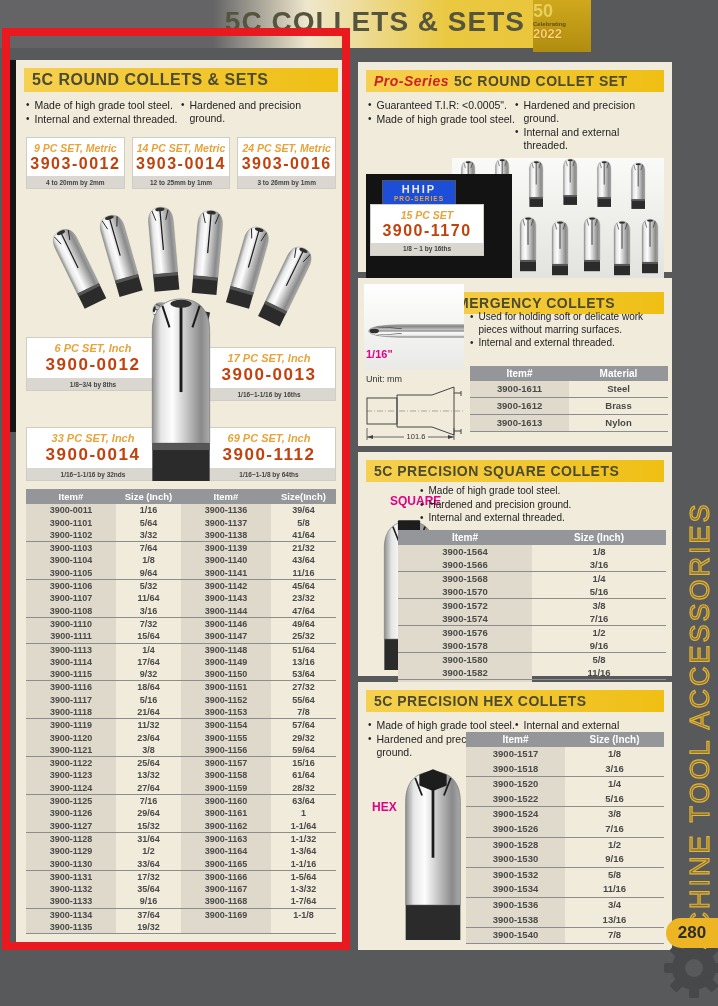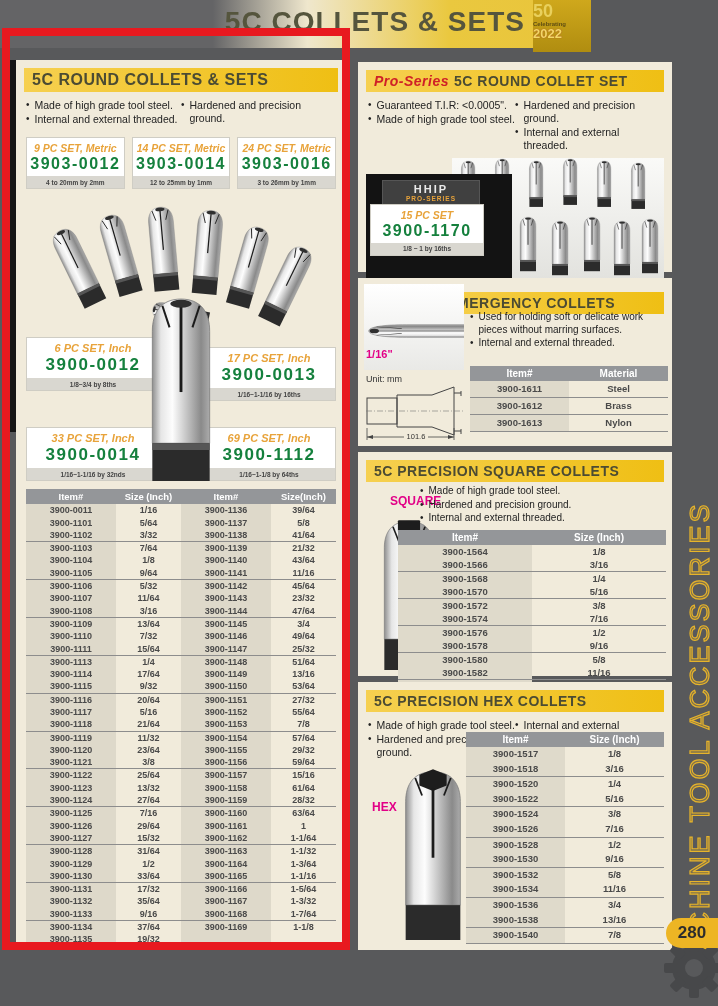--- a/index.html
+++ b/index.html
@@ -44,21 +44,21 @@
 
   .bullets{display:flex;padding:2px 10px;}
   .bullets>div{flex:1;}
   .bullet-line{display:flex;gap:5px;font-size:10.5px;color:#232323;margin:1px 0;line-height:1.25;}
   .bullet-line .bm{font-size:10px;}
 
   
   .set-row{display:flex;gap:7px;margin:8px 10px 6px;justify-content:flex-end;}
   .set-box{background:#fff;border:1px solid #cfcdc4;text-align:center;padding-top:4px;flex:1;}
   .set-title{font-size:10.5px;font-weight:bold;font-style:italic;color:#e8a33a;}
-  .set-num{font-size:16px;font-weight:bold;color:#15803d;letter-spacing:1.5px;margin-top:1px;}
+  .set-num{font-size:16px;font-weight:bold;color:#c2410c;letter-spacing:1.5px;margin-top:1px;}
   .set-range{background:#d9d7d0;font-size:6.5px;font-weight:bold;color:#444;margin-top:3px;padding:2.5px 0;}
 
   
   #fan{position:relative;height:134px;margin:0 5px;}
   #inchgrid{position:relative;height:152px;margin:2px 10px 4px;}
   .inch-box{position:absolute;width:132px;}
   #ib1{left:0;top:6px;} #ib2{right:0;top:16px;} #ib3{left:0;bottom:2px;} #ib4{right:0;bottom:2px;}
   .inch-box .set-title{font-size:11px;}
   .inch-box .set-num{font-size:17px;}
   #bigcollet{position:absolute;left:50%;transform:translateX(-50%);top:-36px;}
@@ -81,22 +81,22 @@
   .side-table td{font-size:9.5px;padding:0;}
   .side-table td:nth-child(1){background:#dfdacb;}
 
   #emer-table td{line-height:16px;}
   #sq-table td{line-height:13px;}
   #hex-table td{line-height:14.6px;}
 
   
   #pro-photo{position:relative;height:122px;margin:2px 8px 0;}
   #pro-black{position:absolute;left:0;top:16px;width:146px;height:106px;background:#131313;}
-  #hhip-badge{position:absolute;left:16px;top:6px;width:72px;background:#404040;border:1px solid #555;
-    text-align:center;padding:2px 12px;}
+  #hhip-badge{position:absolute;left:16px;top:6px;width:72px;background:#1d4ed8;border:1px solid #555;
+    text-align:center;padding:2px 0;}
   #hhip-badge .h1{font-size:11px;font-weight:bold;color:#e9e9e9;letter-spacing:2px;}
   #hhip-badge .h2{font-size:6.5px;font-weight:bold;color:#e8a33a;letter-spacing:1px;}
   #pro-set-box{position:absolute;left:4px;top:46px;width:112px;}
   #pro-cluster{position:absolute;right:0;top:0;background:linear-gradient(180deg,#fafaf8,#e2e2de);}
 
   
   #emer-banner{position:absolute;right:0;top:6px;width:240px;}
   #emer-photo{position:absolute;left:6px;top:6px;width:100px;height:86px;background:linear-gradient(180deg,#fff,#e9e9e6);}
   .pink{color:#e20087;font-weight:bold;}
   #emer-size{position:absolute;left:8px;top:70px;font-size:11px;}
@@ -324,26 +324,20 @@
               <td>3900-1143</td>
               <td>23/32</td>
             </tr>
             <tr class="grp">
               <td>3900-1108</td>
               <td>3/16</td>
               <td>3900-1144</td>
               <td>47/64</td>
             </tr>
             <tr>
-              <td>3900-1109</td>
-              <td>13/64</td>
-              <td>3900-1145</td>
-              <td>3/4</td>
-            </tr>
-            <tr>
               <td>3900-1110</td>
               <td>7/32</td>
               <td>3900-1146</td>
               <td>49/64</td>
             </tr>
             <tr class="grp">
               <td>3900-1111</td>
               <td>15/64</td>
               <td>3900-1147</td>
               <td>25/32</td>
@@ -361,21 +355,21 @@
               <td>13/16</td>
             </tr>
             <tr class="grp">
               <td>3900-1115</td>
               <td>9/32</td>
               <td>3900-1150</td>
               <td>53/64</td>
             </tr>
             <tr>
               <td>3900-1116</td>
-              <td>20/64</td>
+              <td>18/64</td>
               <td>3900-1151</td>
               <td>27/32</td>
             </tr>
             <tr>
               <td>3900-1117</td>
               <td>5/16</td>
               <td>3900-1152</td>
               <td>55/64</td>
             </tr>
             <tr class="grp">

